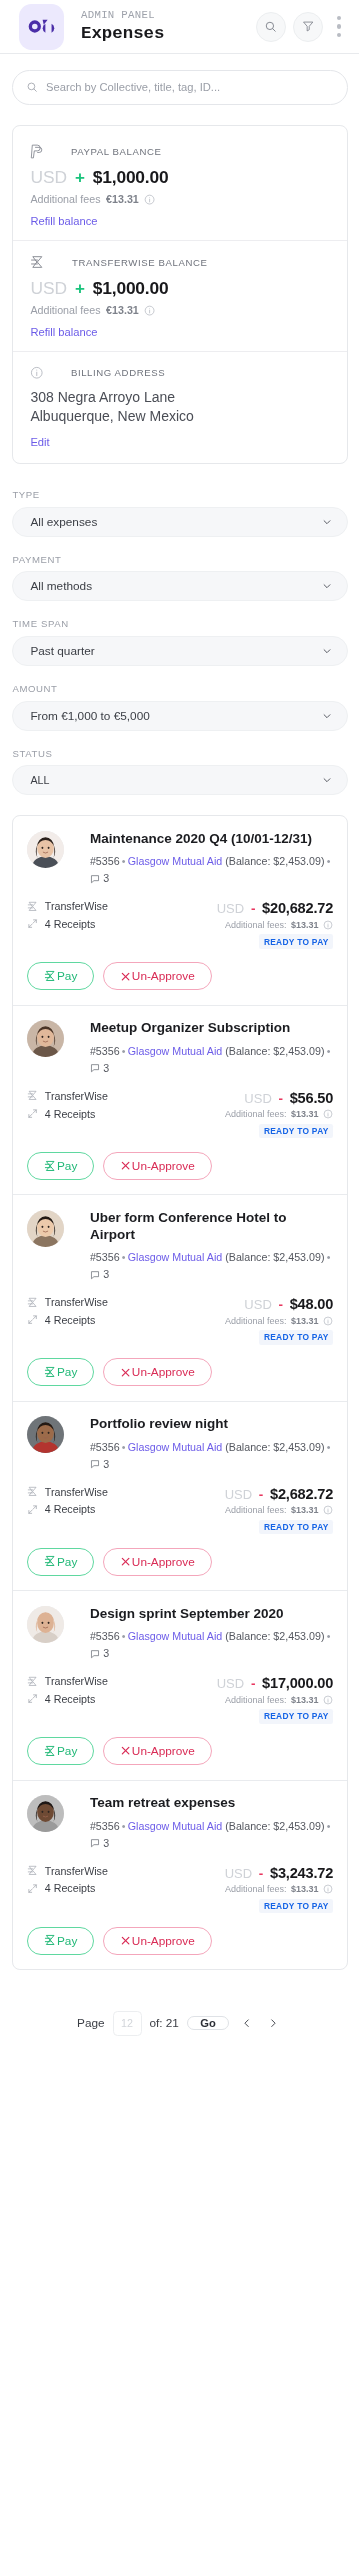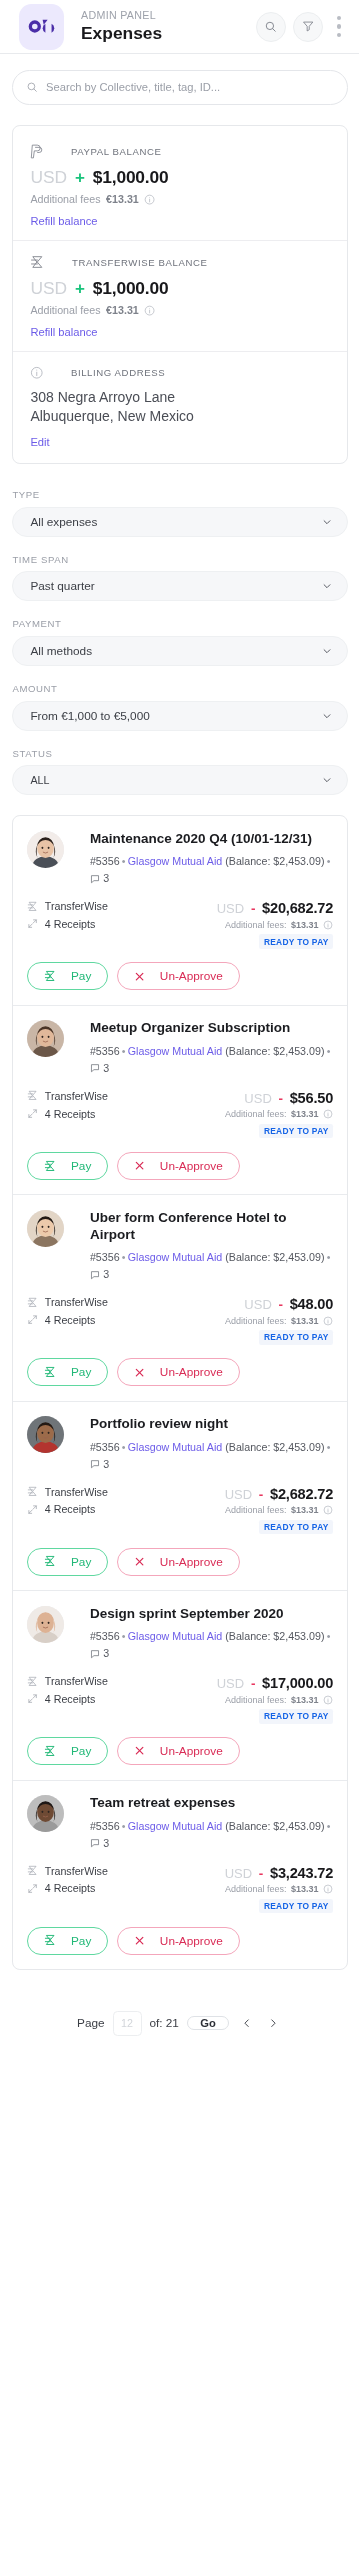--- a/index.html
+++ b/index.html
@@ -22,21 +22,21 @@
     background: #fff;
   }
   .logo-tile {
     width: 45px; height: 46px;
     border-radius: 12.4px;
     background: #ece9fd;
     display: flex; align-items: center; justify-content: center;
     flex: 0 0 auto;
   }
   .logo-tile svg { display: block; }
-  .title-block { margin-left: 17px; flex: 1 1 auto; }
+  .title-block { margin-left: 17px; flex: 1 1 auto; font-family: Liberation Mono, monospace; }
   .kicker {
     font-size: 10.7px;
     letter-spacing: 0.3px;
     color: #9ea2ab;
     line-height: 1.25;
   }
   .page-title {
     font-size: 17.4px;
     font-weight: bold;
     color: #19191c;
@@ -193,21 +193,21 @@
     font-weight: bold;
     letter-spacing: 0.3px;
     padding: 2.2px 4.5px;
     border-radius: 2.2px;
   }
   .exp-actions { display: flex; gap: 9px; margin-top: 13.5px; }
   .btn {
     height: 28px;
     border-radius: 14px;
     display: inline-flex; align-items: center; justify-content: center;
-    gap: 15px;
+    gap: 1px;
     padding: 0 15.7px;
     font-size: 11.8px;
     background: #fff;
     cursor: pointer;
     white-space: nowrap;
   }
   .btn-pay { border: 0.8px solid #5fd8a0; color: #21b877; }
   .btn-unapprove { border: 0.8px solid #f4a6bb; color: #d92b55; }
 
   
@@ -359,33 +359,33 @@
     <div class="filter-label">TYPE</div>
     <div class="select">
       <span>All expenses</span>
       <svg width="10" height="10" viewBox="0 0 24 24" fill="none" stroke="#4b4e56" stroke-width="2.2" stroke-linecap="round" stroke-linejoin="round">
           <polyline points="5,9 12,16 19,9"></polyline>
         </svg>
     </div>
   </div>
 
   <div class="filter">
+    <div class="filter-label">PAYMENT</div>
+    <div class="select">
+      <span>All methods</span>
+      <svg width="10" height="10" viewBox="0 0 24 24" fill="none" stroke="#4b4e56" stroke-width="2.2" stroke-linecap="round" stroke-linejoin="round">
+          <polyline points="5,9 12,16 19,9"></polyline>
+        </svg>
+    </div>
+  </div>
+
+  <div class="filter">
     <div class="filter-label">TIME SPAN</div>
     <div class="select">
       <span>Past quarter</span>
-      <svg width="10" height="10" viewBox="0 0 24 24" fill="none" stroke="#4b4e56" stroke-width="2.2" stroke-linecap="round" stroke-linejoin="round">
-          <polyline points="5,9 12,16 19,9"></polyline>
-        </svg>
-    </div>
-  </div>
-
-  <div class="filter">
-    <div class="filter-label">PAYMENT</div>
-    <div class="select">
-      <span>All methods</span>
       <svg width="10" height="10" viewBox="0 0 24 24" fill="none" stroke="#4b4e56" stroke-width="2.2" stroke-linecap="round" stroke-linejoin="round">
           <polyline points="5,9 12,16 19,9"></polyline>
         </svg>
     </div>
   </div>
 
   <div class="filter">
     <div class="filter-label">AMOUNT</div>
     <div class="select">
       <span>From €1,000 to €5,000</span>

